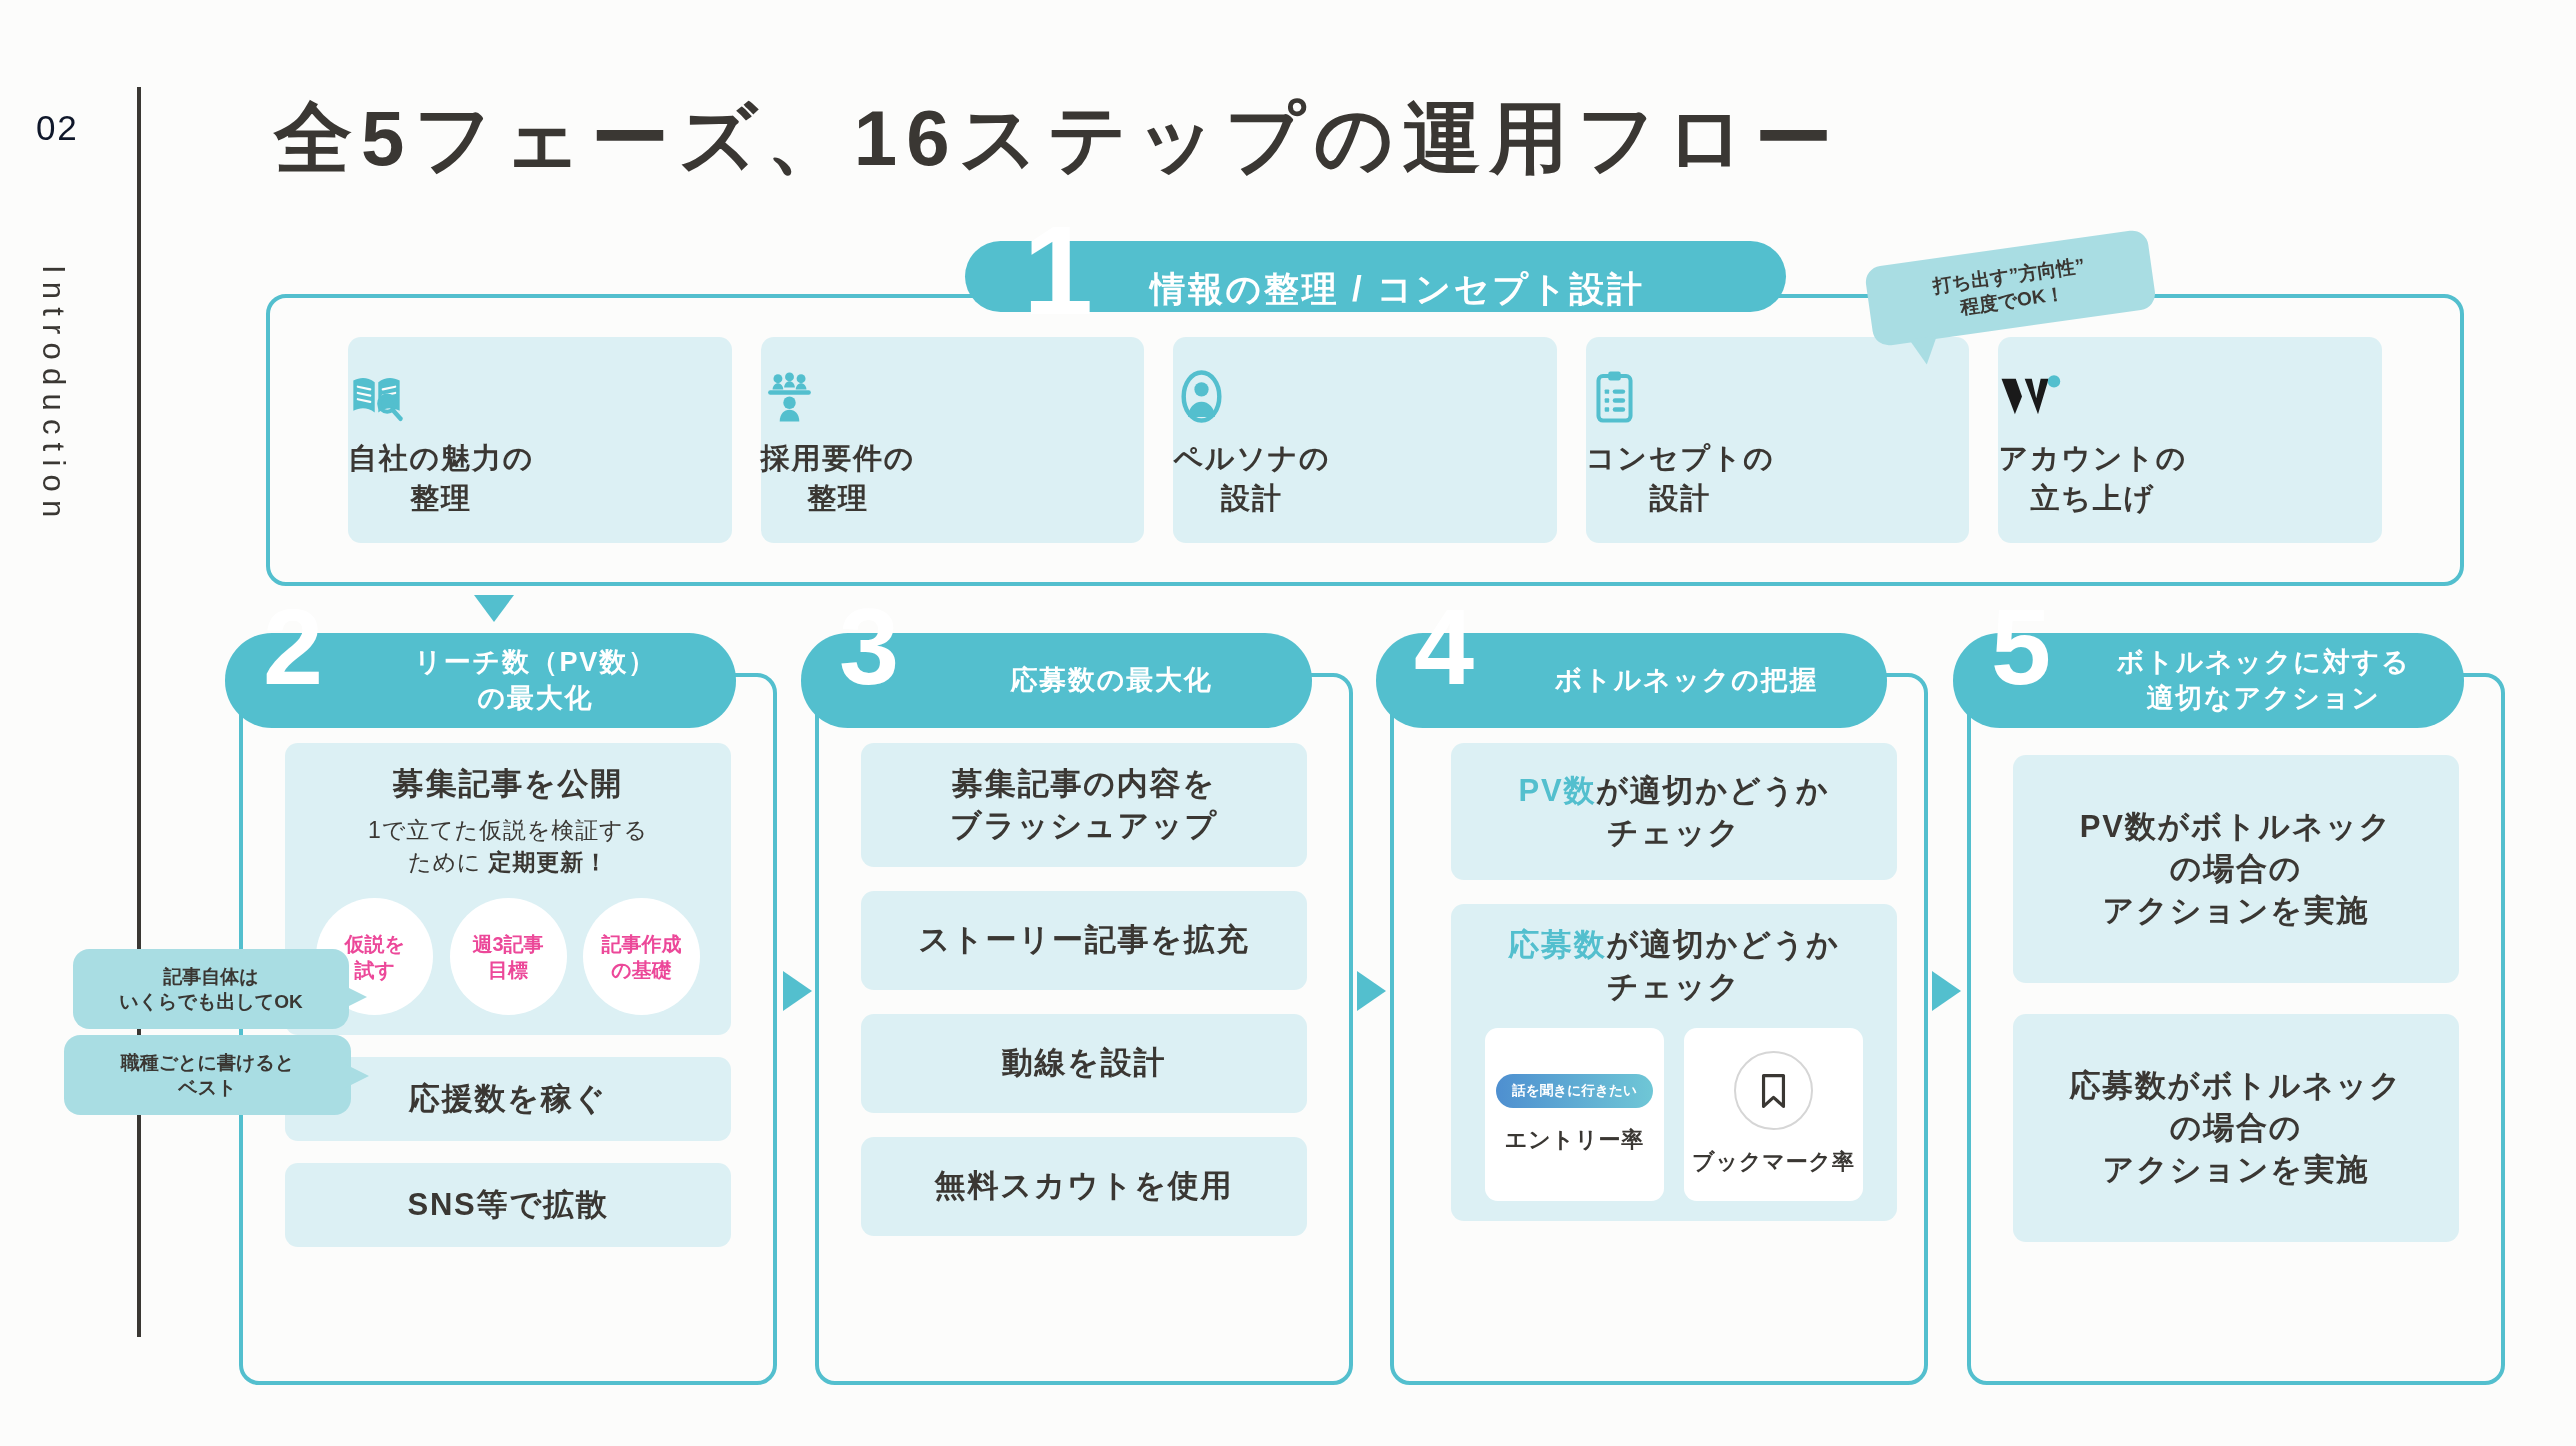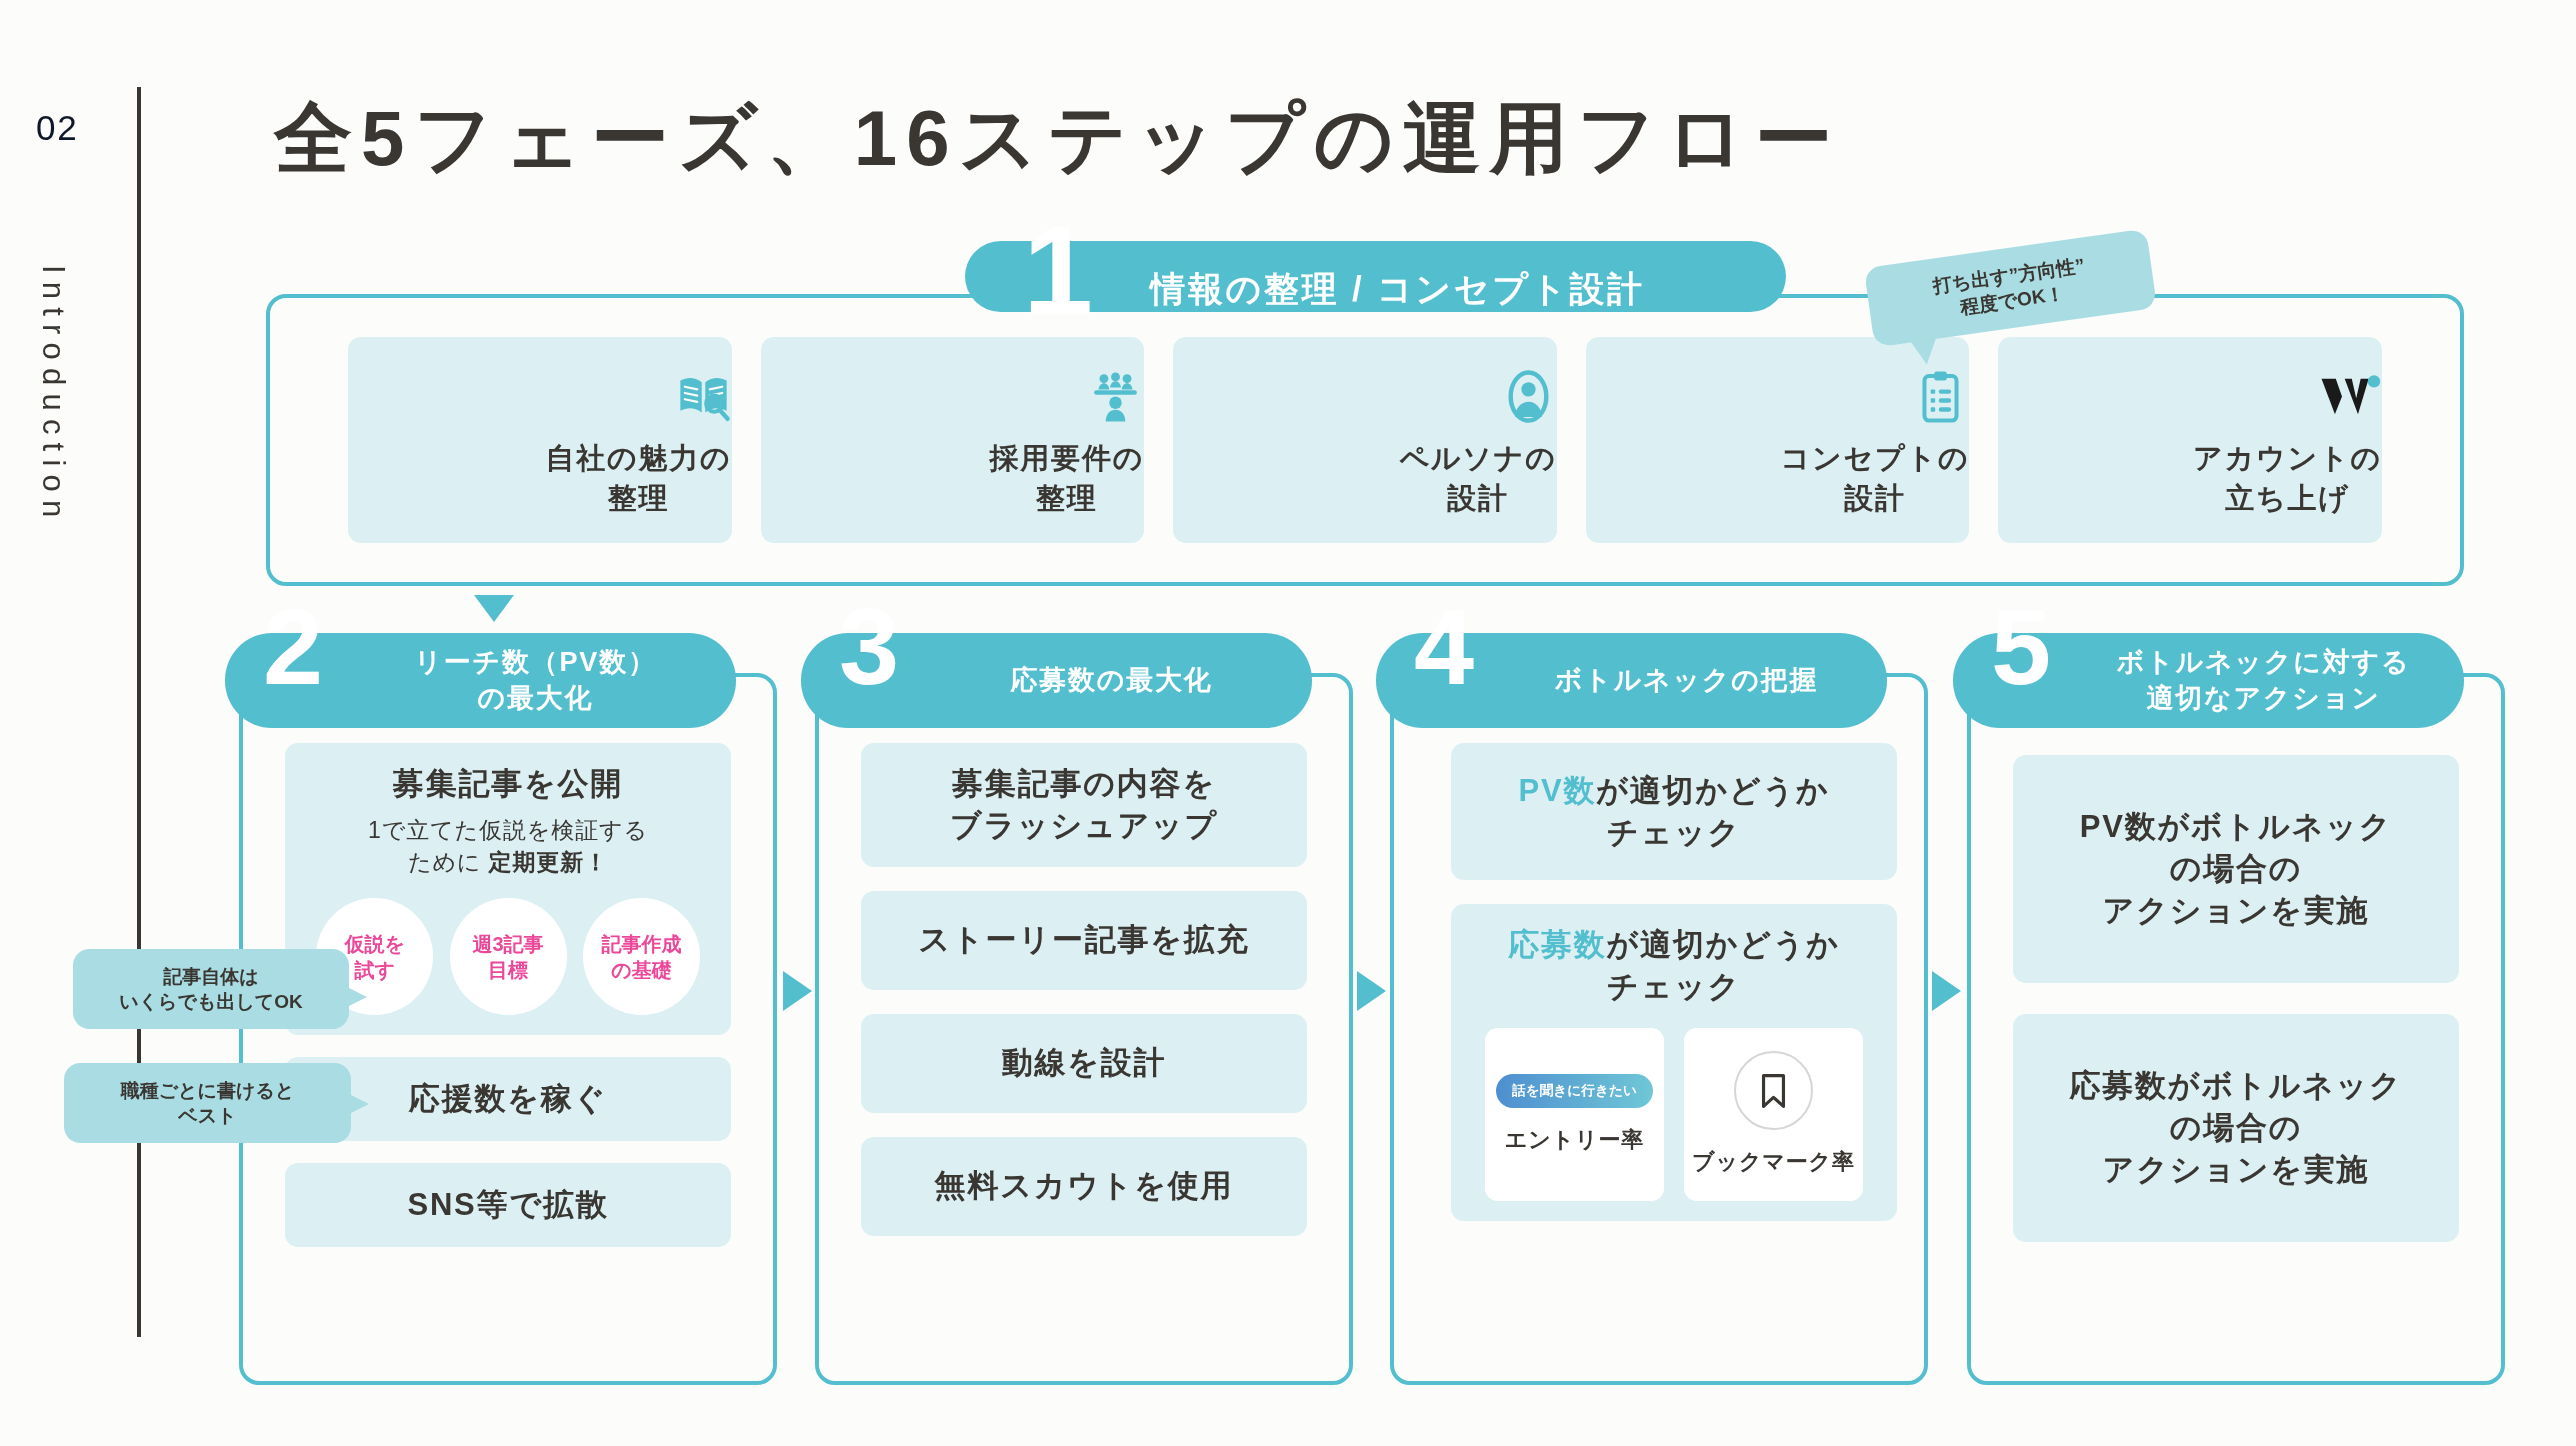--- a/index.html
+++ b/index.html
@@ -50,21 +50,21 @@
     z-index:6;pointer-events:none;
   }
   #phase1-num{left:1023px;top:208px;font-size:126px;}
   #p1-cards{
     position:absolute;left:0;top:0;width:100%;height:100%;
     display:flex;align-items:center;justify-content:space-between;
     padding:0 78px;box-sizing:border-box;gap:29px;
   }
   .p1-card{
     flex:1;height:206px;background:#DCF0F4;border-radius:12.8px;
-    display:flex;flex-direction:column;align-items:flex-end;justify-content:center;
+    display:flex;flex-direction:column;align-items:flex-start;justify-content:center;
     gap:9px;
   }
   .p1-icon{height:68px;display:flex;align-items:center;justify-content:center;}
   .p1-label{
     font-size:29px;font-weight:700;line-height:1.35;text-align:center;
     letter-spacing:1.8px;color:#3A3733;white-space:pre-line;
   }
   
   .bubble{
     position:absolute;background:#A9DDE3;border-radius:16.4px;
@@ -85,21 +85,21 @@
   }
   #bubble-articles{
     left:73px;top:949px;width:228px;
   }
   #bubble-articles::after{
     right:-18px;top:36px;
     border-top:12.8px solid transparent;border-bottom:12.8px solid transparent;
     border-left:24px solid #A9DDE3;
   }
   #bubble-jobtype{
-    left:64px;top:1035px;width:239px;margin-top:28px;
+    left:64px;top:1035px;width:239px;
   }
   #bubble-jobtype::after{
     right:-18px;top:29px;
     border-top:12.8px solid transparent;border-bottom:12.8px solid transparent;
     border-left:24px solid #A9DDE3;
   }
   
   .tri-down{
     position:absolute;width:0;height:0;
     border-left:20px solid transparent;border-right:20px solid transparent;

